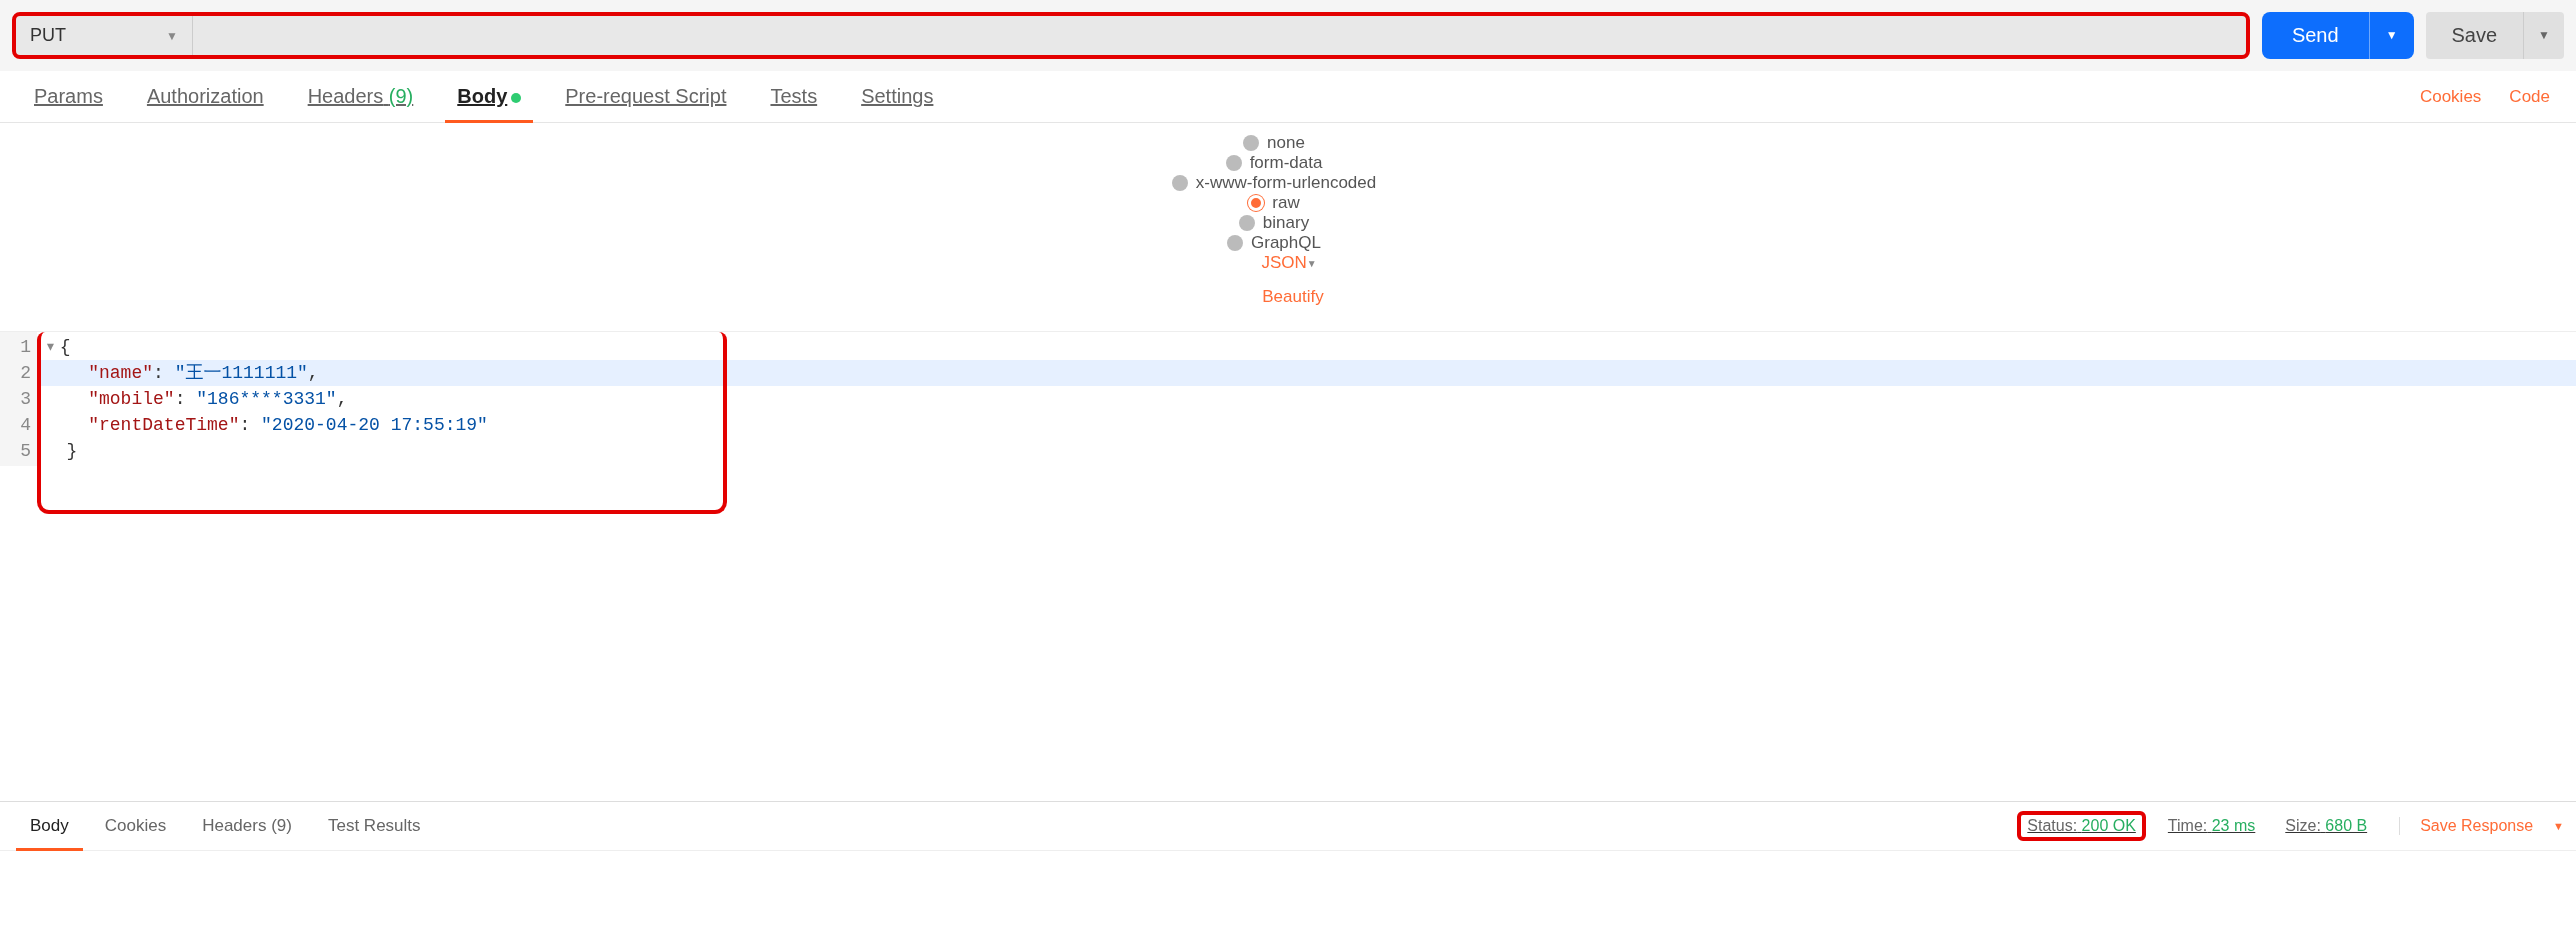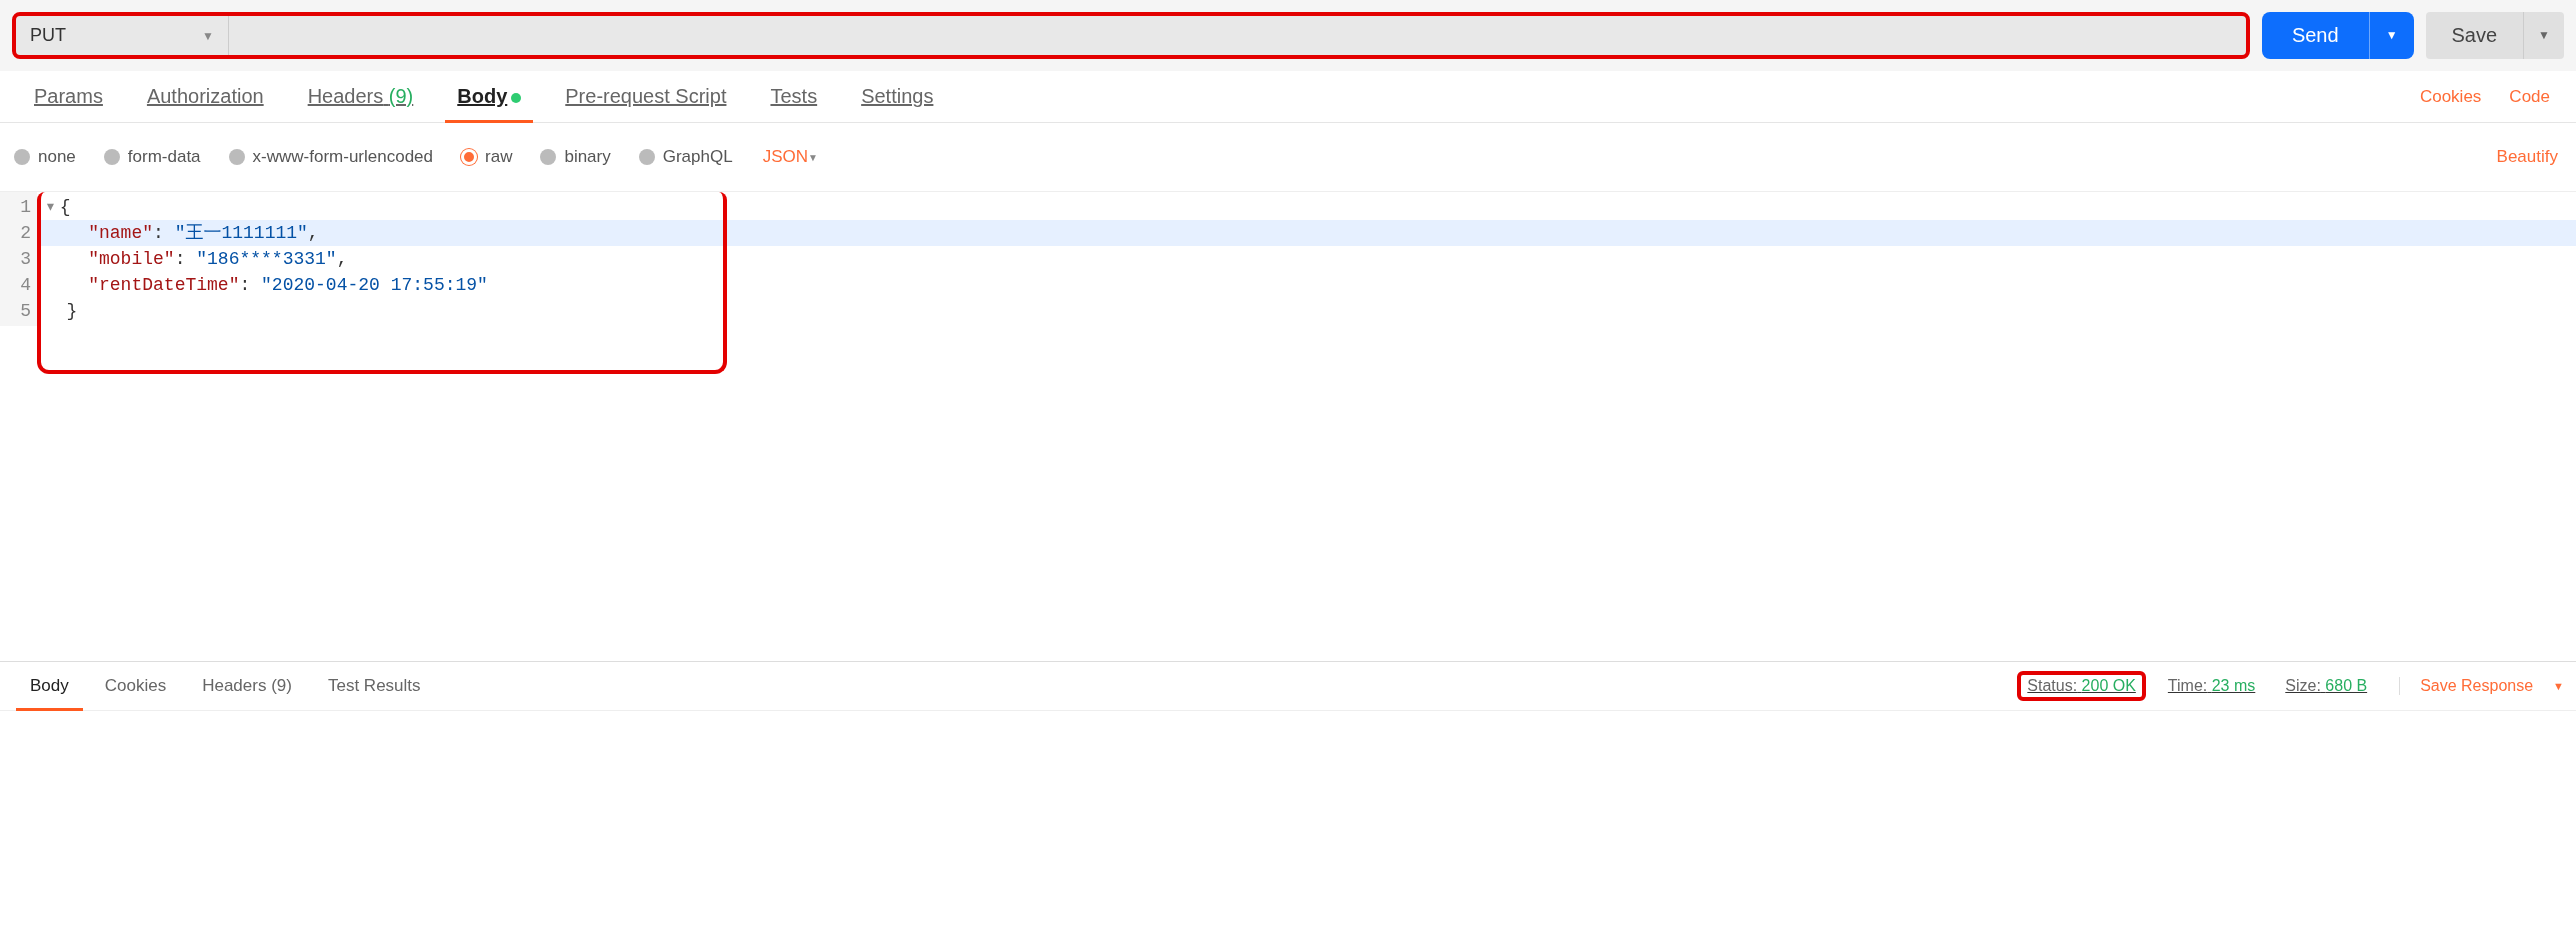--- a/index.html
+++ b/index.html
@@ -1,42 +1,42 @@
 <!DOCTYPE html>
 <html><head>
 <meta charset="utf-8">
 <style>
   * { box-sizing: border-box; margin: 0; padding: 0; }
   body { font-family: -apple-system, BlinkMacSystemFont, "Segoe UI", Helvetica, Arial, sans-serif; font-size: 14px; color: #333; background: #fff; }
 
   
   .request-bar { display: flex; align-items: stretch; padding: 12px; background: #f5f5f5; gap: 12px; }
   .req-left { display: flex; flex: 1; border: 4px solid #e30000; border-radius: 8px; background: #e8e8e8; position: relative; }
-  .method-select { display: flex; align-items: center; justify-content: space-between; width: 213px; padding: 0 14px; border-right: 1px solid #ccc; cursor: pointer; font-size: 18px; color: #333; }
+  .method-select { display: flex; align-items: center; justify-content: space-between; width: 177px; padding: 0 14px; border-right: 1px solid #ccc; cursor: pointer; font-size: 18px; color: #333; }
   .method-select .caret { color: #888; font-size: 12px; }
   .url-input { flex: 1; border: none; background: transparent; font-size: 18px; padding: 0 18px; color: #555; outline: none; }
   .send-btn { display: flex; align-items: center; background: #0d6efd; color: #fff; border-radius: 8px; overflow: hidden; cursor: pointer; }
   .send-btn .send-label { padding: 0 30px; font-size: 20px; line-height: 47px; }
   .send-btn .send-drop { border-left: 1px solid rgba(255,255,255,0.4); padding: 0 16px; line-height: 47px; font-size: 12px; }
   .save-btn { display: flex; align-items: flex-end; background: #e0e0e0; border-radius: 4px; overflow: hidden; cursor: pointer; }
   .save-btn .save-label { padding: 0 26px; font-size: 20px; line-height: 47px; color: #444; }
   .save-btn .save-drop { border-left: 1px solid #ccc; padding: 0 14px; line-height: 47px; font-size: 12px; color: #666; }
 
   
   .tabs-row { display: flex; align-items: center; border-bottom: 1px solid #e5e5e5; padding: 0 12px; background: #fff; }
   .tab { padding: 14px 22px; color: #666; cursor: pointer; font-size: 20px; position: relative; text-decoration: underline; }
   .tab.active { color: #222; font-weight: 600; }
   .tab.active::after { content: ""; position: absolute; left: 10px; right: 10px; bottom: -1px; height: 3px; background: #ff5a1f; }
   .tab .green { color: #27ae60; }
   .tab .dot { display: inline-block; width: 10px; height: 10px; border-radius: 50%; background: #2ecc71; margin-left: 4px; vertical-align: middle; }
   .spacer { flex: 1; }
   .link-orange { color: #ff6c37; padding: 14px 14px; font-size: 17px; cursor: pointer; }
 
   
-  .bodytype-row { display: flex; align-items: center; padding: 10px 14px; border-bottom: 1px solid #eee; }
+  .bodytype-row { display: flex; align-items: center; padding: 10px 14px; border-bottom: 1px solid #eee; flex-direction: column; }
   .radio-item { display: flex; align-items: center; margin-right: 28px; color: #555; font-size: 17px; cursor: pointer; }
   .radio-circle { width: 16px; height: 16px; border-radius: 50%; background: #bbb; margin-right: 8px; }
   .radio-circle.selected { background: #ff6c37; box-shadow: inset 0 0 0 3px #fff, 0 0 0 1px #ff6c37; }
   .format-select { color: #ff6c37; font-size: 17px; display: flex; align-items: center; cursor: pointer; margin-left: 2px; }
   .format-select .caret { color: #888; font-size: 10px; }
 
   
   .editor-wrap { position: relative; display: flex; background: #fff; }
   .gutter { width: 37px; background: #f5f5f5; text-align: right; padding: 2px 6px 2px 0; color: #888; font-family: "Courier New", monospace; font-size: 18px; line-height: 26px; }
   .code { flex: 1; font-family: "Courier New", monospace; font-size: 18px; line-height: 26px; padding: 2px 0; }

